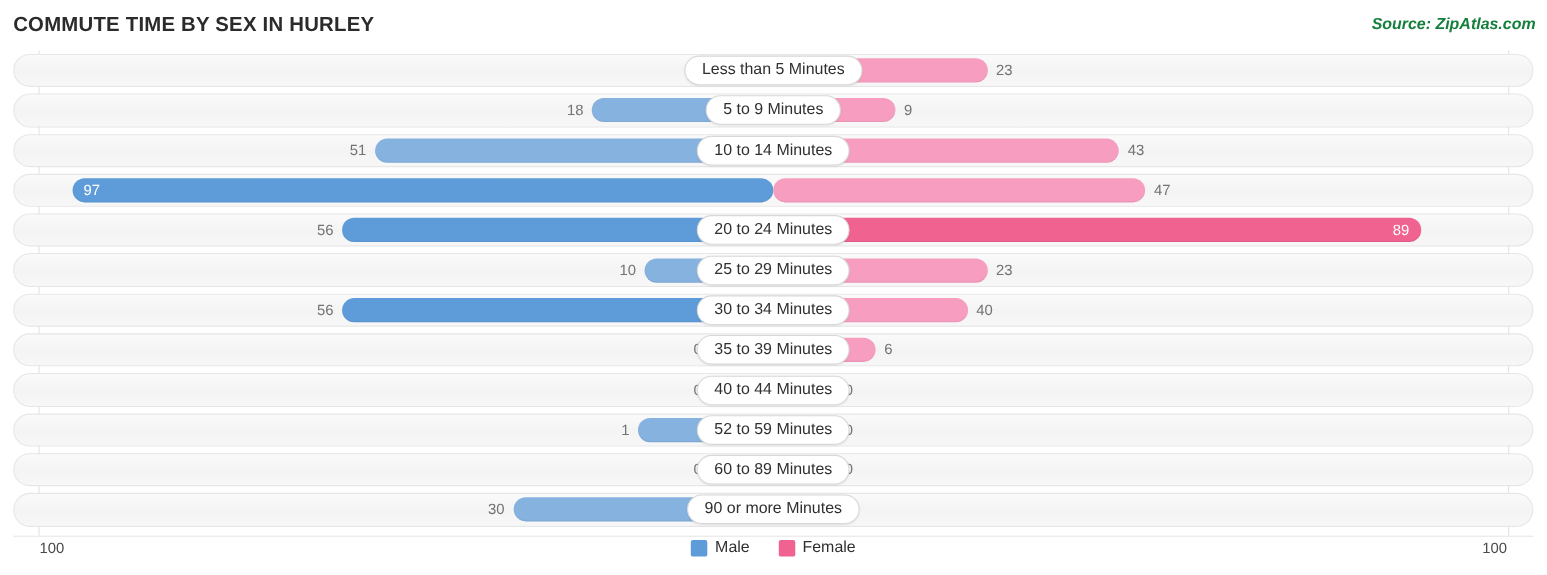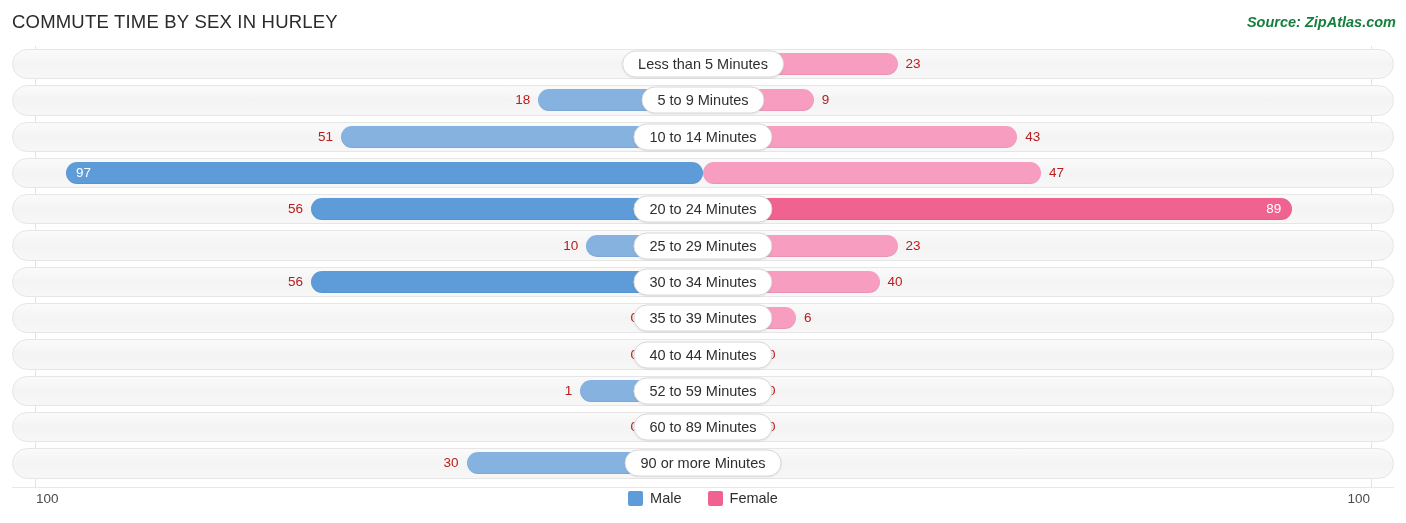--- a/index.html
+++ b/index.html
@@ -18,21 +18,21 @@
   
   .header {
     position: absolute;
     top: 0; left: 0; right: 0;
     height: 46px;
   }
   .chart-title {
     position: absolute;
     left: 12px; top: 11px;
     font-size: 18.5px;
-    font-weight: 400;
+    font-weight: 700;
     letter-spacing: .2px;
     color: #2b2b2b;
     white-space: nowrap;
   }
   .source {
     position: absolute;
     right: 10px; top: 14px;
     font-size: 14.5px;
     font-style: italic;
     font-weight: 700;
@@ -103,21 +103,21 @@
     box-shadow: inset 0 -1px 1px rgba(0,0,0,.06);
   }
   .bar-female.hi { background: #f0628f; }
 
   
   .val {
     position: absolute;
     top: 50%;
     transform: translateY(-50%);
     font-size: 13.5px;
-    color: #b91c1c;
+    color: #737373;
     white-space: nowrap;
     line-height: 1;
   }
   .val-male   { text-align: right; }
   .val-female { text-align: left; }
   .val.inside {
     color: #ffffff;
     font-weight: 400;
   }
 

